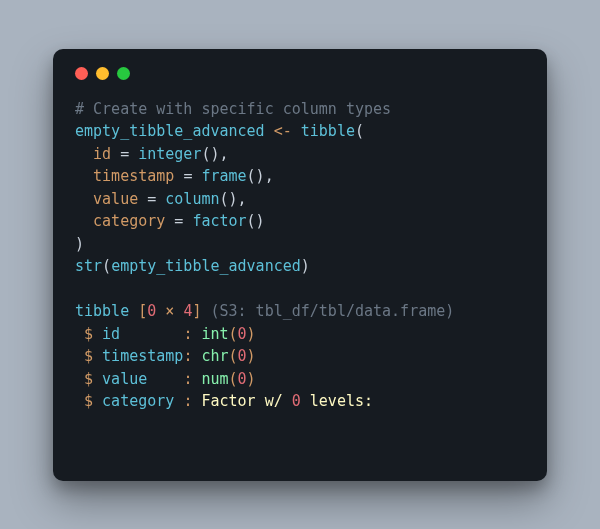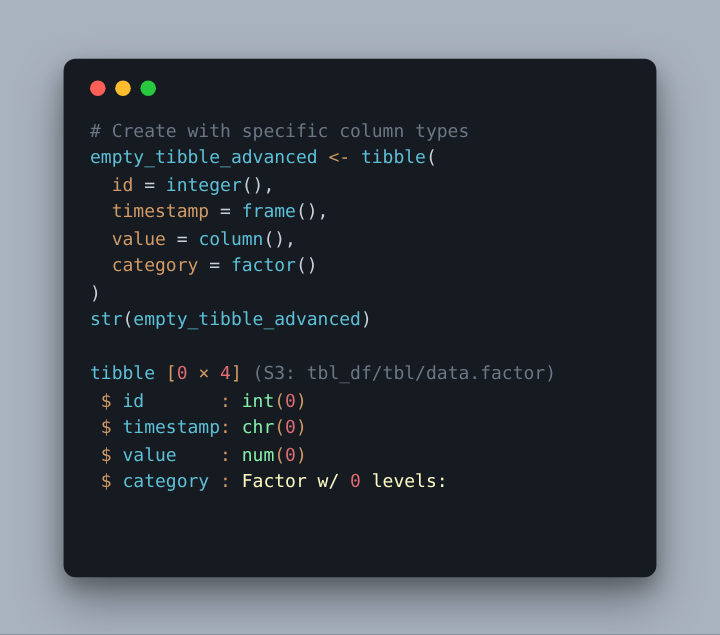--- a/index.html
+++ b/index.html
@@ -53,18 +53,18 @@
   </div>
   <div class="code"><span class="comment"># Create with specific column types</span>
 <span class="var">empty_tibble_advanced</span> <span class="assign">&lt;-</span> <span class="fn">tibble</span><span class="paren">(</span>
   <span class="arg">id</span> <span class="eq">=</span> <span class="fn">integer</span><span class="paren">(),</span>
   <span class="arg">timestamp</span> <span class="eq">=</span> <span class="fn">frame</span><span class="paren">(),</span>
   <span class="arg">value</span> <span class="eq">=</span> <span class="fn">column</span><span class="paren">(),</span>
   <span class="arg">category</span> <span class="eq">=</span> <span class="fn">factor</span><span class="paren">()</span>
 <span class="paren">)</span>
 <span class="fn">str</span><span class="paren">(</span><span class="var">empty_tibble_advanced</span><span class="paren">)</span>
 
-<span class="tibble">tibble</span> <span class="punc-out">[</span><span class="num">0</span> <span class="punc-out">×</span> <span class="num">4</span><span class="punc-out">]</span> <span class="comment">(S3: tbl_df/tbl/data.factor)</span>
+<span class="tibble">tibble</span> <span class="punc-out">[</span><span class="num">0</span> <span class="punc-out">×</span> <span class="num">4</span><span class="punc-out">]</span> <span class="comment">(S3: tbl_df/tbl/data.frame)</span>
 <span class="punc-out"> $ </span><span class="col">id       </span><span class="punc-out">: </span><span class="type">int</span><span class="punc-out">(</span><span class="num">0</span><span class="punc-out">)</span>
 <span class="punc-out"> $ </span><span class="col">timestamp</span><span class="punc-out">: </span><span class="type">chr</span><span class="punc-out">(</span><span class="num">0</span><span class="punc-out">)</span>
 <span class="punc-out"> $ </span><span class="col">value    </span><span class="punc-out">: </span><span class="type">num</span><span class="punc-out">(</span><span class="num">0</span><span class="punc-out">)</span>
 <span class="punc-out"> $ </span><span class="col">category </span><span class="punc-out">: </span><span class="fw">Factor w/ </span><span class="num">0</span><span class="fw"> levels:</span></div>
 </div>
 
 </body></html>

